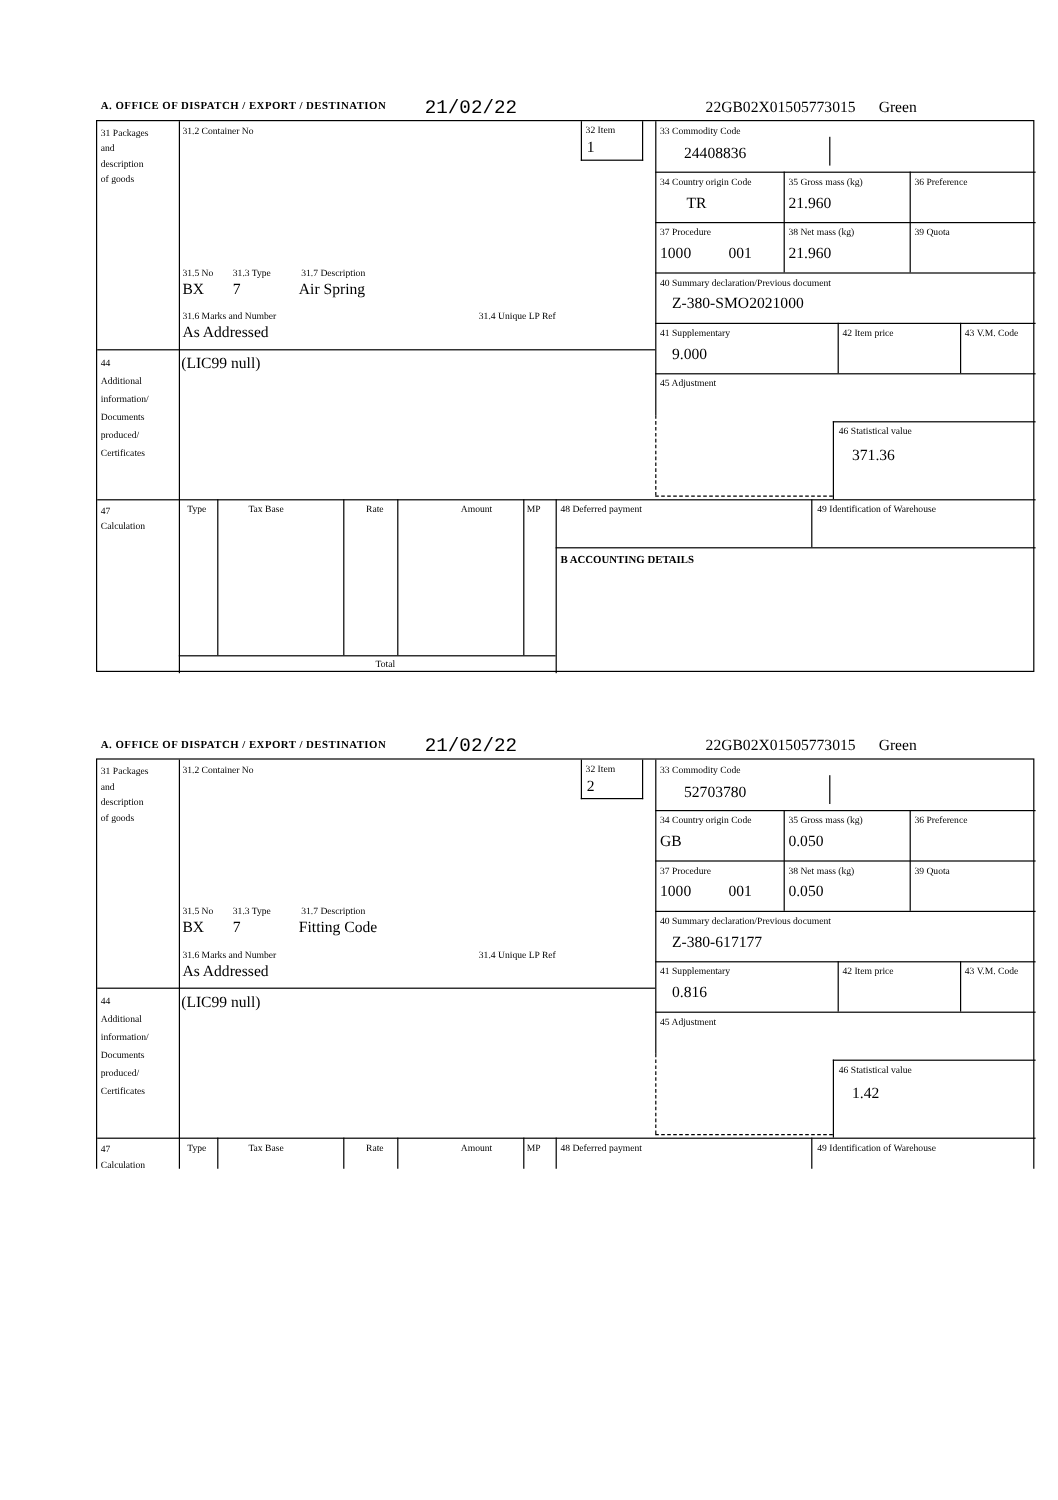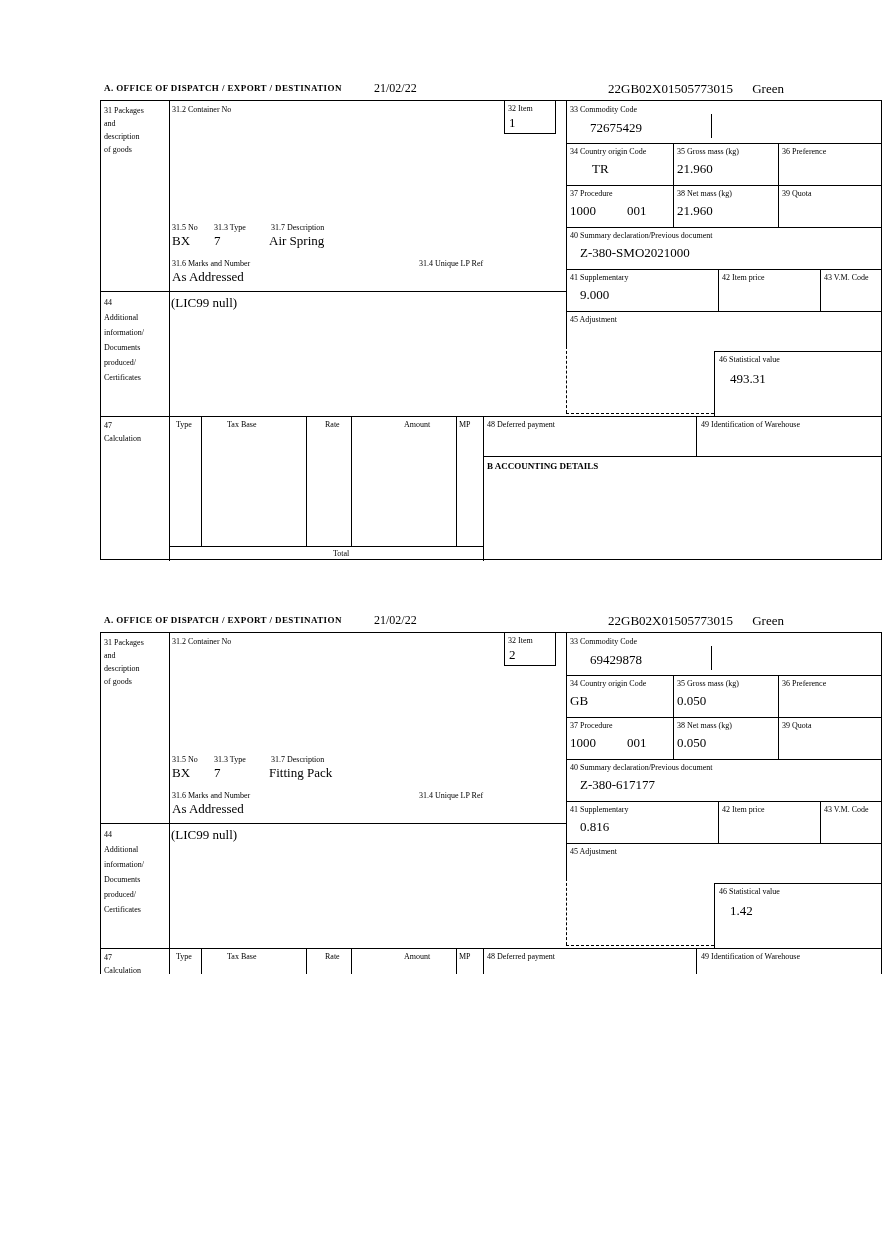--- a/index.html
+++ b/index.html
@@ -1,23 +1,23 @@
 <!DOCTYPE html>
 <html><head>
 <meta charset="utf-8">
 <style>
   * { margin:0; padding:0; box-sizing:border-box; }
   html, body { background:#ffffff; }
   body { width:882px; height:1250px; font-family:"Liberation Serif", serif; color:#000; }
-  #page { position:relative; width:882px; height:974px; background:#fff; overflow:hidden;padding-left:20px; }
+  #page { position:relative; width:882px; height:974px; background:#fff; overflow:hidden; }
   .section { position:relative; width:782px; height:480px; margin-left:80px; }
   .section:first-child { margin-top:80px; }
   .section + .section { margin-top:52px; }
   .hdr-office { position:absolute; left:4px; top:3px; font-size:9px; font-weight:bold; letter-spacing:0.4px; white-space:nowrap; }
-  .hdr-date { position:absolute; left:274px; top:1px; font-size:12px; white-space:nowrap; }
+  .hdr-date { position:absolute; left:274px; top:1px; font-size:16px; white-space:nowrap;font-family:Liberation Mono, monospace; }
   .hdr-ref { position:absolute; left:508px; top:1px; font-size:13px; white-space:nowrap; }
   .hdr-ref .channel { margin-left:16px; }
   .formbox { position:absolute; left:0; top:20px; width:782px; height:460px; border:1px solid #000; }
   .ln { position:absolute; }
   .lbl { position:absolute; font-size:8px; line-height:10px; white-space:nowrap; }
   .lbl-multi { position:absolute; font-size:8px; line-height:13px; white-space:pre-line; }
   .lh15 { line-height:15px; }
   .val { position:absolute; font-size:13px; line-height:15px; white-space:nowrap; }
   .bold { font-weight:bold; }
 </style>
@@ -84,41 +84,41 @@
       <div class="lbl" style="left:170px;top:122px">31.7 Description</div>
       <div class="val" style="left:71px;top:132px">BX</div>
       <div class="val" style="left:113px;top:132px">7</div>
       <div class="val" style="left:168px;top:132px">Air Spring</div>
       <div class="lbl" style="left:71px;top:158px">31.6 Marks and Number</div>
       <div class="lbl" style="left:318px;top:158px">31.4 Unique LP Ref</div>
       <div class="val" style="left:71px;top:168px">As Addressed</div>
       <div class="val" style="left:70px;top:194px">(LIC99 null)</div>
 
       <div class="lbl" style="left:469px;top:4px">33 Commodity Code</div>
-      <div class="val" style="left:489px;top:19px">72675429</div>
+      <div class="val" style="left:489px;top:19px">24408836</div>
       <div class="lbl" style="left:469px;top:46px">34 Country origin Code</div>
       <div class="lbl" style="left:576px;top:46px">35 Gross mass (kg)</div>
       <div class="lbl" style="left:681px;top:46px">36 Preference</div>
       <div class="val" style="left:491px;top:60px">TR</div>
       <div class="val" style="left:576px;top:60px">21.960</div>
       <div class="lbl" style="left:469px;top:88px">37 Procedure</div>
       <div class="lbl" style="left:576px;top:88px">38 Net mass (kg)</div>
       <div class="lbl" style="left:681px;top:88px">39 Quota</div>
       <div class="val" style="left:469px;top:102px">1000</div>
       <div class="val" style="left:526px;top:102px">001</div>
       <div class="val" style="left:576px;top:102px">21.960</div>
       <div class="lbl" style="left:469px;top:130px">40 Summary declaration/Previous document</div>
       <div class="val" style="left:479px;top:144px">Z-380-SMO2021000</div>
       <div class="lbl" style="left:469px;top:172px">41 Supplementary</div>
       <div class="lbl" style="left:621px;top:172px">42 Item price</div>
       <div class="lbl" style="left:723px;top:172px">43 V.M. Code</div>
       <div class="val" style="left:479px;top:186px">9.000</div>
       <div class="lbl" style="left:469px;top:214px">45 Adjustment</div>
       <div class="lbl" style="left:618px;top:254px">46 Statistical value</div>
-      <div class="val" style="left:629px;top:270px">493.31</div>
+      <div class="val" style="left:629px;top:270px">371.36</div>
 
       <div class="lbl" style="left:75px;top:319px">Type</div>
       <div class="lbl" style="left:126px;top:319px">Tax Base</div>
       <div class="lbl" style="left:224px;top:319px">Rate</div>
       <div class="lbl" style="left:303px;top:319px">Amount</div>
       <div class="lbl" style="left:358px;top:319px">MP</div>
       <div class="lbl" style="left:232px;top:448px">Total</div>
       <div class="lbl" style="left:386px;top:319px">48 Deferred payment</div>
       <div class="lbl" style="left:600px;top:319px">49 Identification of Warehouse</div>
       <div class="lbl bold" style="left:386px;top:360px;font-size:9px">B ACCOUNTING DETAILS</div>
@@ -178,28 +178,28 @@
 Calculation</div>
 
       <div class="lbl" style="left:71px;top:4px">31.2 Container No</div>
       <div class="lbl" style="left:407px;top:3px">32 Item</div>
       <div class="val" style="left:408px;top:14px">2</div>
       <div class="lbl" style="left:71px;top:122px">31.5 No</div>
       <div class="lbl" style="left:113px;top:122px">31.3 Type</div>
       <div class="lbl" style="left:170px;top:122px">31.7 Description</div>
       <div class="val" style="left:71px;top:132px">BX</div>
       <div class="val" style="left:113px;top:132px">7</div>
-      <div class="val" style="left:168px;top:132px">Fitting Pack</div>
+      <div class="val" style="left:168px;top:132px">Fitting Code</div>
       <div class="lbl" style="left:71px;top:158px">31.6 Marks and Number</div>
       <div class="lbl" style="left:318px;top:158px">31.4 Unique LP Ref</div>
       <div class="val" style="left:71px;top:168px">As Addressed</div>
       <div class="val" style="left:70px;top:194px">(LIC99 null)</div>
 
       <div class="lbl" style="left:469px;top:4px">33 Commodity Code</div>
-      <div class="val" style="left:489px;top:19px">69429878</div>
+      <div class="val" style="left:489px;top:19px">52703780</div>
       <div class="lbl" style="left:469px;top:46px">34 Country origin Code</div>
       <div class="lbl" style="left:576px;top:46px">35 Gross mass (kg)</div>
       <div class="lbl" style="left:681px;top:46px">36 Preference</div>
       <div class="val" style="left:469px;top:60px">GB</div>
       <div class="val" style="left:576px;top:60px">0.050</div>
       <div class="lbl" style="left:469px;top:88px">37 Procedure</div>
       <div class="lbl" style="left:576px;top:88px">38 Net mass (kg)</div>
       <div class="lbl" style="left:681px;top:88px">39 Quota</div>
       <div class="val" style="left:469px;top:102px">1000</div>
       <div class="val" style="left:526px;top:102px">001</div>

